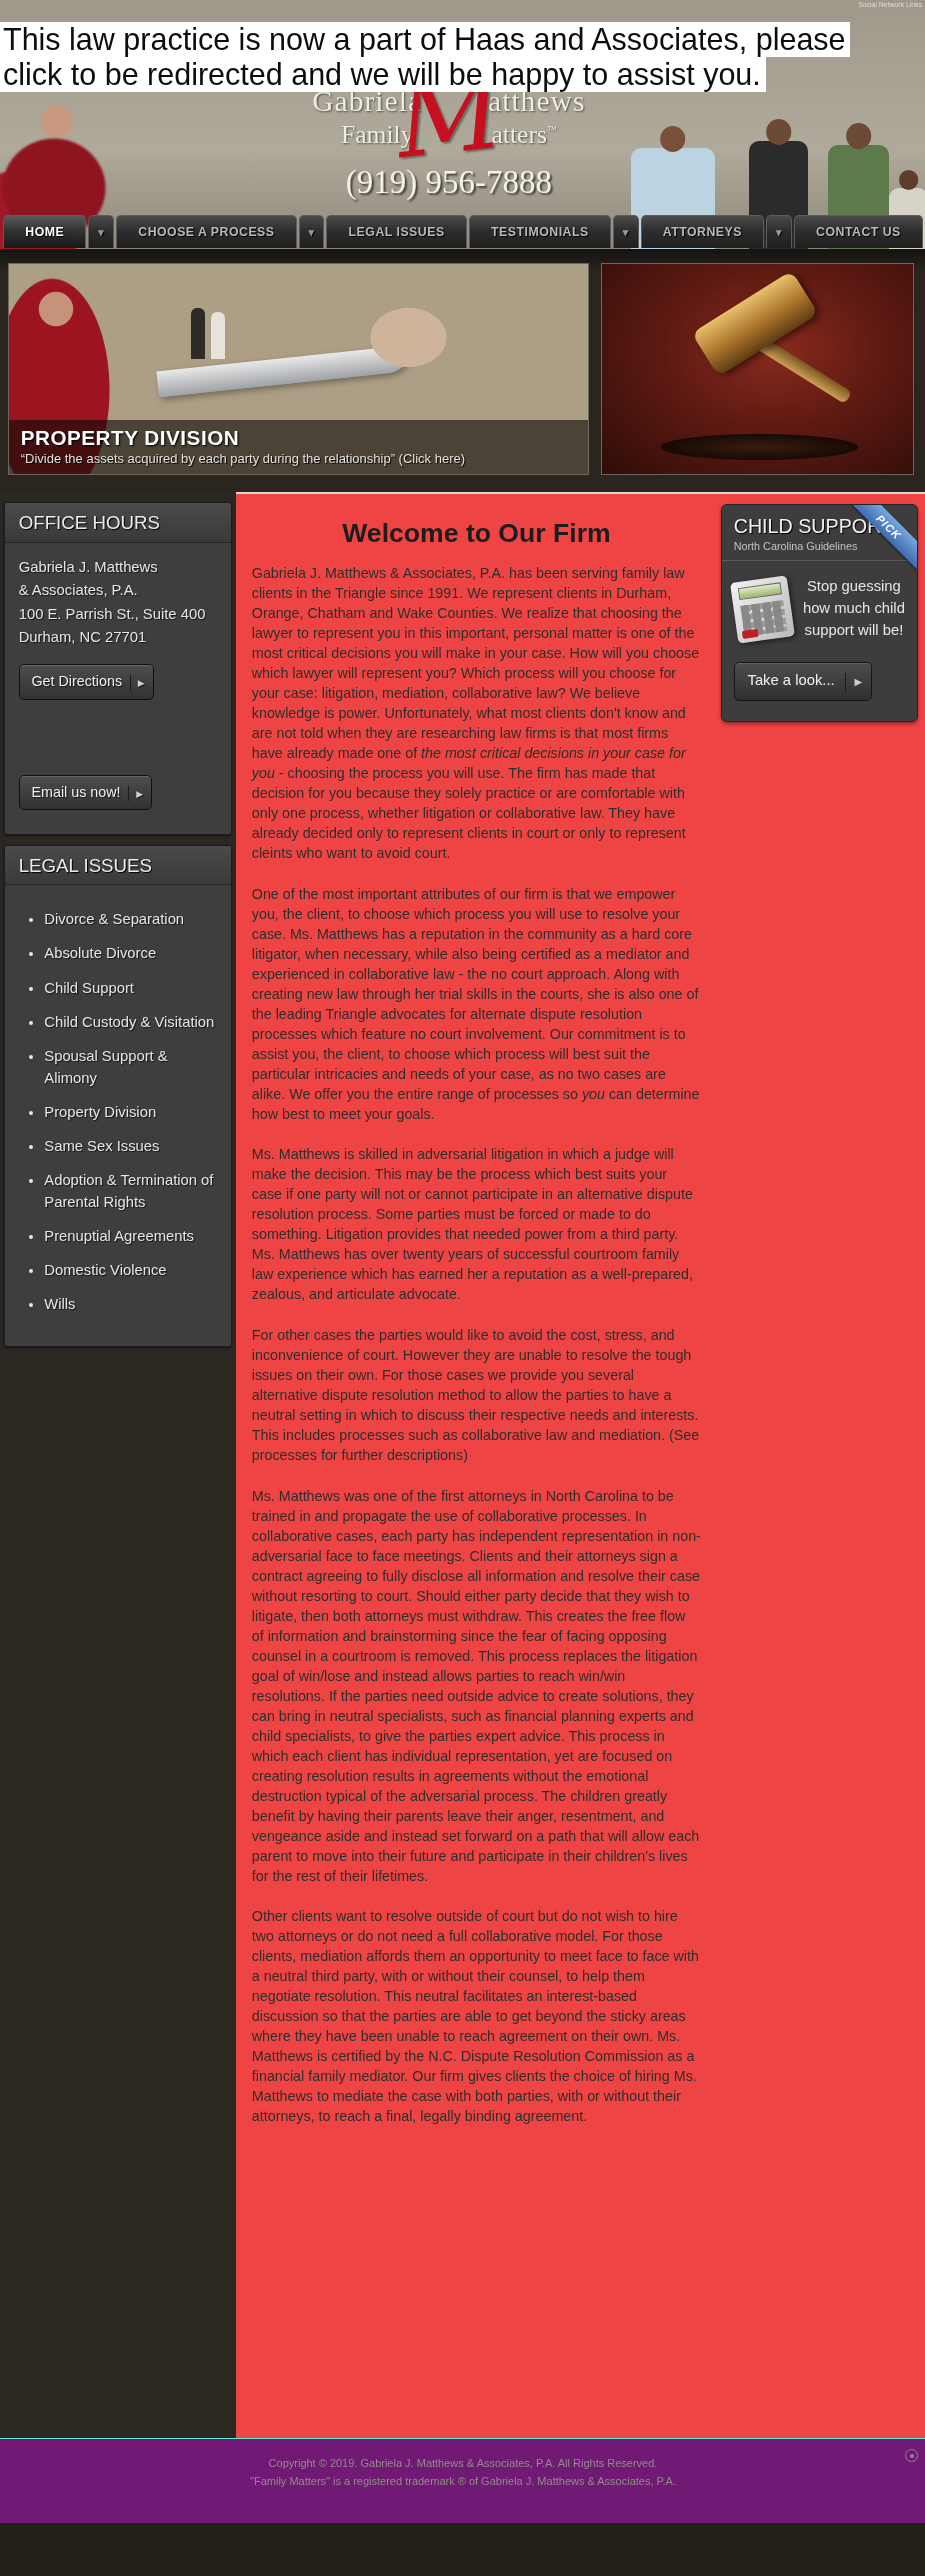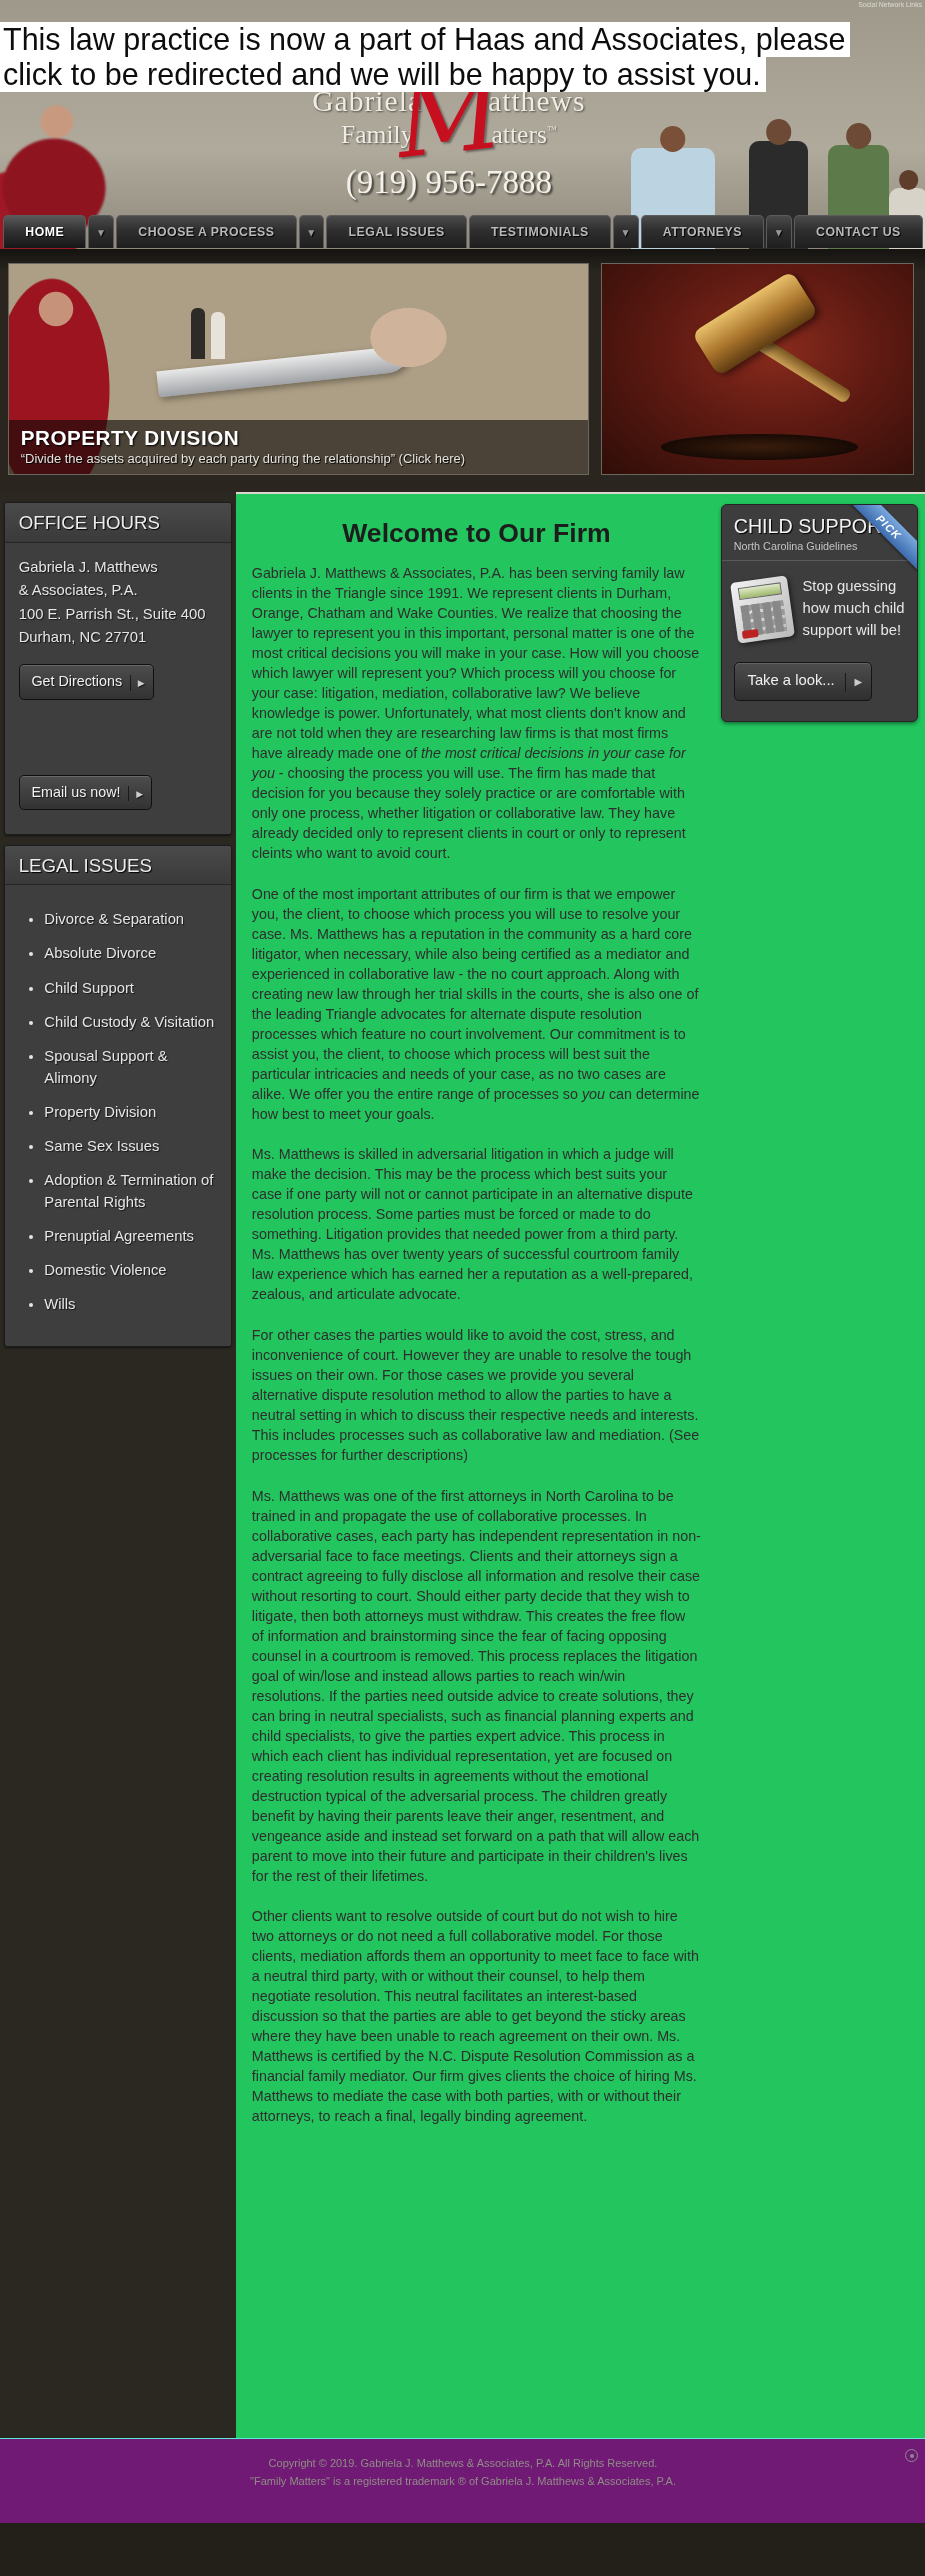--- a/index.html
+++ b/index.html
@@ -106,21 +106,21 @@
   .side-btn { display:inline-block; margin:13.8px 0 5.9px 0; padding:5.9px 7.9px 6.9px 11.8px;
     background:linear-gradient(180deg,#4d4d4d,#323232); border:1px solid #101010;
     border-radius:4.9px; box-shadow:inset 0 1px 0 rgba(255,255,255,.15);
     color:#f0f0f0; font-size:14.3px; cursor:pointer; }
   .side-btn .div { display:inline-block; margin:0 0 0 7.9px; padding-left:6.9px;
     border-left:1px solid #1a1a1a; color:#cfcfcf; font-size:10.8px; }
   .side-btn .div::after { content:"▶"; font-size:8.9px; }
   .hours-gap { height:55px; }
   .legal-list { margin:9.9px 0 11.8px 0; padding:0 0 0 25.6px; }
   .legal-list li { margin:0 0 12.8px 0; cursor:pointer; }
-  .main-wrap { flex:1 1 auto; background:#22c55e; border-top:2px solid #d9d7cd;
+  .main-wrap { flex:1 1 auto; background:#ef4444; border-top:2px solid #d9d7cd;
     display:flex; align-items:flex-start; min-height:1946px; }
   .article { width:475px; flex:0 0 475px; padding:15.8px 9.9px 29.6px 15.8px; }
   .article h1 { margin:7.9px 0 13.8px 0; text-align:center; font-size:26.6px; font-weight:bold; color:#1d1d1d;
     font-family:"Liberation Sans", sans-serif; }
   .article p { margin:0 0 20.7px 0; font-size:14.3px; line-height:20px; color:#2e2e2e; }
   
   .right-col { flex:1 1 auto; padding:9.9px 7.9px 0 9.9px; }
   .cs-widget { position:relative; background:#3d3d3d; border:1px solid #232323; border-radius:5.9px;
     box-shadow:0 2px 3.9px rgba(0,0,0,.4); overflow:hidden; color:#e6e6e6; }
   .cs-header { padding:9.9px 11.8px 7.9px 11.8px; border-bottom:1px solid #5a5a5a; }
@@ -134,21 +134,21 @@
   .calc { float:left; width:57px; height:61px; margin:3.9px 11.8px 5.9px 0; position:relative;
     background:linear-gradient(135deg,#f2f2f2,#b9b9b9); border-radius:4.9px; transform:rotate(-8deg);
     box-shadow:2px 2px 4.9px rgba(0,0,0,.5); }
   .calc-screen { position:absolute; top:5.9px; left:6.9px; width:43px; height:11.8px;
     background:linear-gradient(180deg,#dfe9c8,#9fb86a); border:1px solid #666; }
   .calc-keys { position:absolute; top:23.6px; left:6.9px; width:43px; height:31.5px;
     background:
       repeating-linear-gradient(90deg,#888 0 7.9px,transparent 7.9px 10.8px),
       repeating-linear-gradient(180deg,#9a9a9a 0 5.9px,transparent 5.9px 8.9px); }
   .calc-red { position:absolute; bottom:3.9px; left:4.9px; width:15.8px; height:7.9px; background:#b22; border-radius:2px; }
-  .cs-text { overflow:hidden; }
+  .cs-text { overflow:hidden;text-align:center; }
   .cs-btn { display:inline-block; margin:15.8px 0 13.8px 0; padding:6.9px 8.9px 7.9px 12.8px;
     background:linear-gradient(180deg,#4d4d4d,#2f2f2f); border:1px solid #151515; border-radius:4.9px;
     color:#f0f0f0; font-size:14.8px; cursor:pointer; box-shadow:inset 0 1px 0 rgba(255,255,255,.12); }
   .cs-btn .div { display:inline-block; margin-left:9.9px; padding:2px 0 2px 8.9px; border-left:1px solid #1a1a1a; font-size:9.9px; color:#ccc; }
   .cs-btn .div::after { content:"▶"; }
   
   .footer { position:relative; background:#701a75; border-top:1px solid #5eead4;
     padding:15.8px 0 33px 0; text-align:center; color:#8f8d85; font-size:11px; line-height:1.6; }
   .footer-top-icon { position:absolute; right:7.9px; top:9.9px; width:12.8px; height:12.8px;
     border:1px solid #8a8a8a; border-radius:50%; cursor:pointer; }

